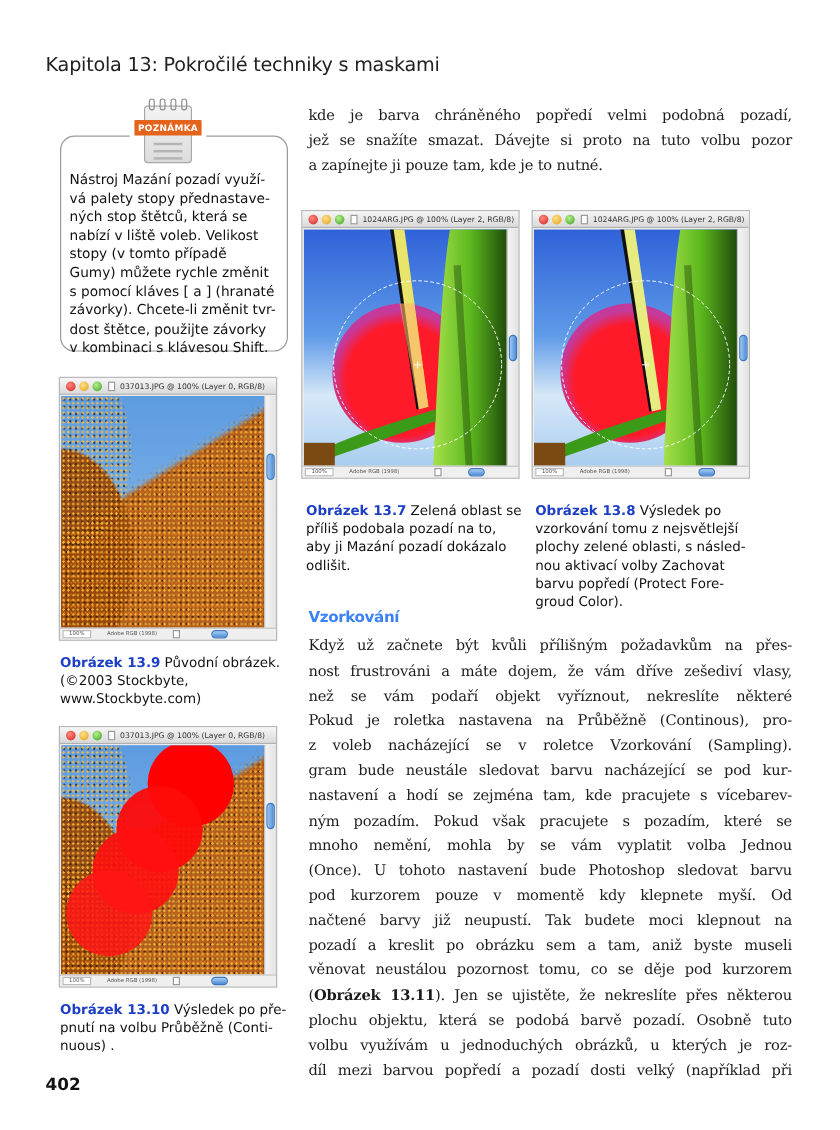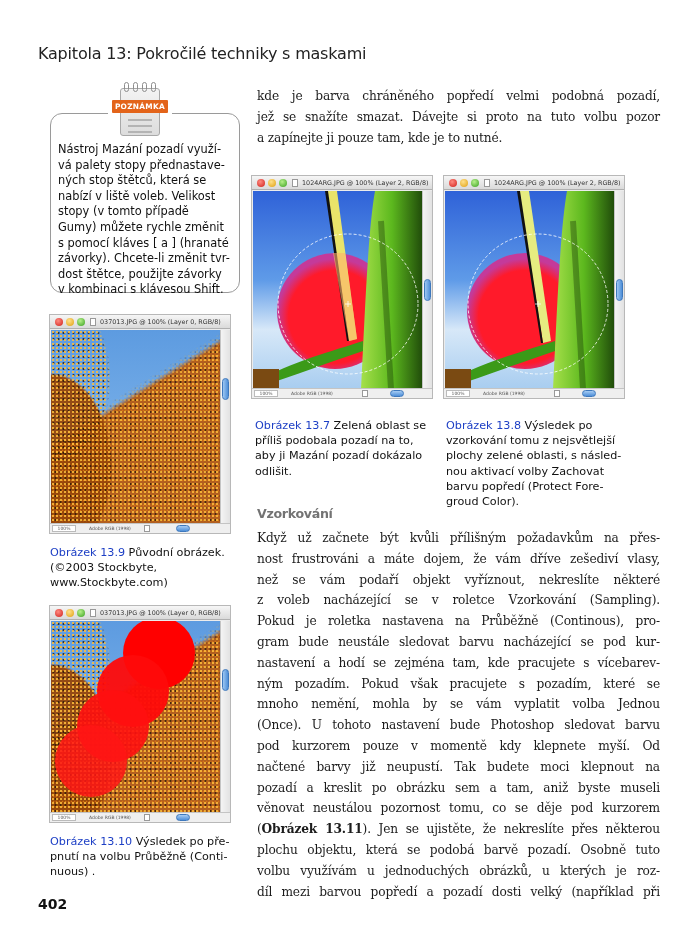--- a/index.html
+++ b/index.html
@@ -18,28 +18,28 @@
   .note-badge { position: absolute; left: 2px; top: 20px; width: 56px; height: 13px; background: #e3641a; color: #fff; font-size: 7.4px; font-weight: bold; text-align: center; line-height: 13px; letter-spacing: 0.3px; border-radius: 1px; }
   .note-gap { position: absolute; left: 108px; top: 109px; width: 64px; height: 8px; background: #fff; }
   .note-text { position: absolute; left: 58px; top: 142px; width: 178px; font-size: 11.4px; line-height: 15.6px; color: #111; }
   .note-text div { white-space: nowrap; }
 
   
   .serif { font-family: "DejaVu Serif", serif; font-size: 12.2px; line-height: 20.8px; color: #1c1c1c; text-align: justify; letter-spacing: -0.15px; }
   .para-top { position: absolute; left: 257px; top: 86px; width: 403px; }
   .para-top div, .para-main div { white-space: nowrap; text-align-last: justify; }
   .para-top div.last, .para-main div.last { text-align-last: left; }
-  .section-heading { position: absolute; left: 257px; top: 506px; font-size: 12.6px; font-weight: bold; color: #737373; letter-spacing: -0.3px; }
+  .section-heading { position: absolute; left: 257px; top: 506px; font-size: 12.6px; font-weight: bold; color: #3b82f6; letter-spacing: -0.3px; }
   .para-main { position: absolute; left: 257px; top: 528px; width: 403px; }
   b.ref { font-weight: bold; }
 
   
   .caption { position: absolute; font-size: 11.2px; line-height: 15.2px; color: #111; }
   .caption div { white-space: nowrap; }
-  .caption .cap-label { color: #1d3fc5; font-weight: normal; text-align: right; }
+  .caption .cap-label { color: #1d3fc5; font-weight: bold; text-align: right; }
 
   .page-number { position: absolute; left: 38px; top: 896px; font-size: 14px; font-weight: bold; color: #111; }
 
   
   .ps-window { position: absolute; border: 1px solid #b8b8b8; background: #ececec; overflow: hidden; }
   .ps-titlebar { position: absolute; left: 0; right: 0; top: 0; height: 14px; background: linear-gradient(#f6f6f6,#dadada); border-bottom: 1px solid #b0b0b0; }
   .ps-dot { position: absolute; top: 3px; width: 8px; height: 8px; border-radius: 50%; }
   .ps-dot.red { left: 5px; background: radial-gradient(circle at 40% 35%, #ff8a80, #d0201a); }
   .ps-dot.yellow { left: 16px; background: radial-gradient(circle at 40% 35%, #ffe08a, #e0a010); }
   .ps-dot.green { left: 27px; background: radial-gradient(circle at 40% 35%, #b6f08a, #3aa020); }
@@ -292,22 +292,22 @@
   <div><span class="cap-label">Obrázek 13.10</span><span> Výsledek po pře-</span></div>
   <div>pnutí na volbu Průběžně (Conti-</div>
   <div>nuous) .</div>
 </div>
 
 <div class="section-heading">Vzorkování</div>
 <div class="serif para-main">
   <div>Když už začnete být kvůli přílišným požadavkům na přes-</div>
   <div>nost frustrováni a máte dojem, že vám dříve zešediví vlasy,</div>
   <div>než se vám podaří objekt vyříznout, nekreslíte některé</div>
+  <div>Pokud je roletka nastavena na Průběžně (Continous), pro-</div>
   <div>z voleb nacházející se v roletce Vzorkování (Sampling).</div>
-  <div>Pokud je roletka nastavena na Průběžně (Continous), pro-</div>
   <div>gram bude neustále sledovat barvu nacházející se pod kur-</div>
   <div>nastavení a hodí se zejména tam, kde pracujete s vícebarev-</div>
   <div>ným pozadím. Pokud však pracujete s pozadím, které se</div>
   <div>mnoho nemění, mohla by se vám vyplatit volba Jednou</div>
   <div>(Once). U tohoto nastavení bude Photoshop sledovat barvu</div>
   <div>pod kurzorem pouze v momentě kdy klepnete myší. Od</div>
   <div>načtené barvy již neupustí. Tak budete moci klepnout na</div>
   <div>pozadí a kreslit po obrázku sem a tam, aniž byste museli</div>
   <div>věnovat neustálou pozornost tomu, co se děje pod kurzorem</div>
   <div><span>(</span><b class="ref">Obrázek 13.11</b><span>). Jen se ujistěte, že nekreslíte přes některou</span></div>

